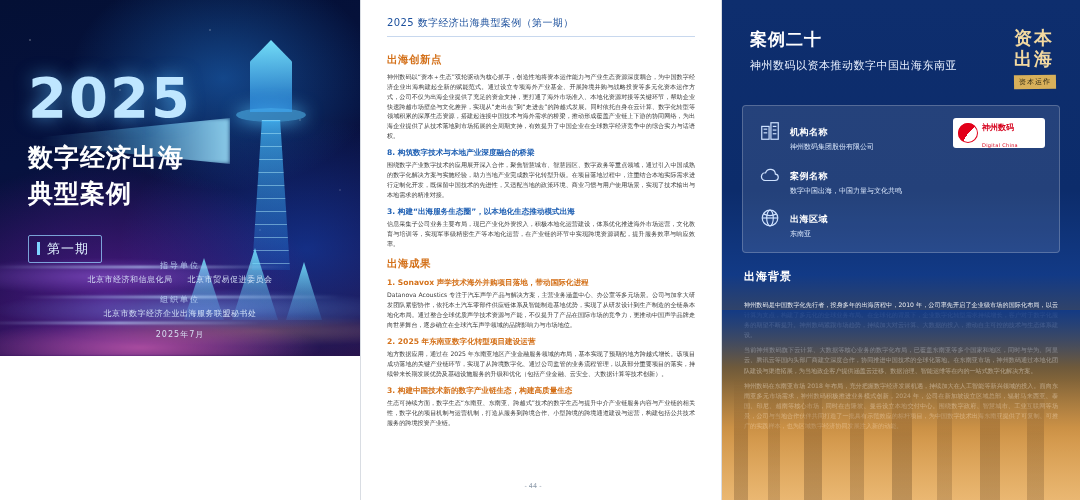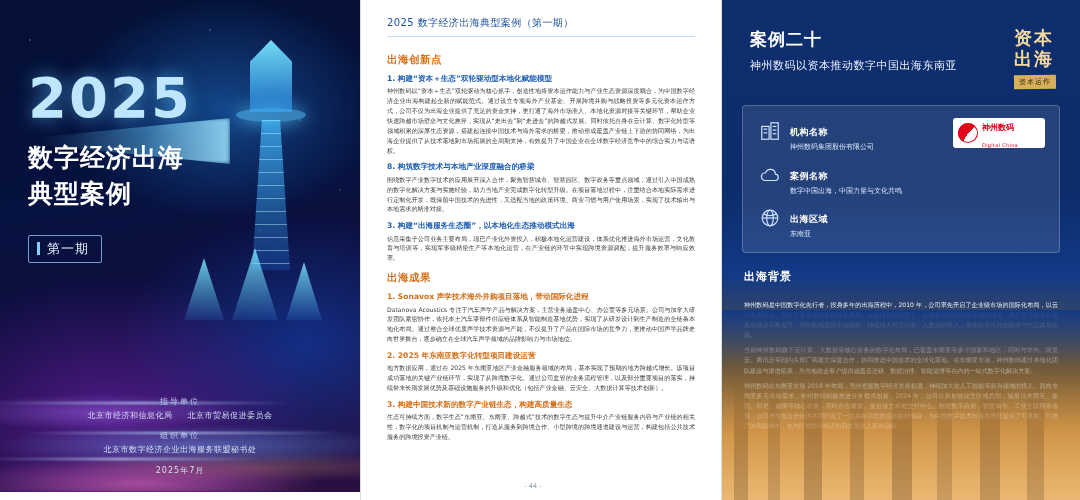--- a/index.html
+++ b/index.html
@@ -18,21 +18,21 @@
     width: 1080px;
     height: 500px;
     display: flex;
     background: #ffffff;
   }
 
   
   .cover {
     position: relative;
     width: 360px;
-    height: 492px;
+    height: 356px;
     overflow: hidden;
     background: #030a2a;
     flex: 0 0 360px;
   }
   .cover-bg {
     position: absolute;
     inset: 0;
     background:
       radial-gradient(ellipse 220px 160px at 62% 22%, rgba(40,150,255,0.40), rgba(3,10,42,0) 70%),
       radial-gradient(ellipse 300px 200px at 30% 85%, rgba(120,40,190,0.55), rgba(3,10,42,0) 70%),
@@ -435,21 +435,20 @@
   <div class="panel-divider"></div>
 
   <div class="textpage">
     <div class="tp-header">2025 数字经济出海典型案例（第一期）</div>
     <div class="tp-rule"></div>
     <div class="tp-body">
 
       <div>
         <div class="tp-h2">出海创新点</div>
 
-        <div class="tp-h3">1. 构建“资本＋生态”双轮驱动型本地化赋能模型</div>
         <p class="tp-p">神州数码以“资本＋生态”双轮驱动为核心抓手，创造性地将资本运作能力与产业生态资源深度耦合，为中国数字经济企业出海构建起全新的赋能范式。通过设立专项海外产业基金、开展跨境并购与战略投资等多元化资本运作方式，公司不仅为出海企业提供了充足的资金支持，更打通了海外市场准入、本地化资源对接等关键环节，帮助企业快速跨越市场壁垒与文化差异，实现从“走出去”到“走进去”的跨越式发展。同时依托自身在云计算、数字化转型等领域积累的深厚生态资源，搭建起连接中国技术与海外需求的桥梁，推动形成覆盖产业链上下游的协同网络，为出海企业提供了从技术落地到市场拓展的全周期支持，有效提升了中国企业在全球数字经济竞争中的综合实力与话语权。</p>
 
         <div class="tp-h3">8. 构筑数字技术与本地产业深度融合的桥梁</div>
         <p class="tp-p">围绕数字产业数字技术的应用展开深入合作，聚焦智慧城市、智慧园区、数字政务等重点领域，通过引入中国成熟的数字化解决方案与实施经验，助力当地产业完成数字化转型升级。在项目落地过程中，注重结合本地实际需求进行定制化开发，既保留中国技术的先进性，又适配当地的政策环境、商业习惯与用户使用场景，实现了技术输出与本地需求的精准对接。</p>
 
         <div class="tp-h3">3. 构建“出海服务生态圈”，以本地化生态推动模式出海</div>
         <p class="tp-p">信息采集子公司业务主要布局，现已产业化外资投入，积极本地化运营建设，体系优化推进海外市场运营，文化教育与培训等，实现军事级精密生产等本地化运营，在产业链的环节中实现跨境资源调配，提升服务效率与响应效率。</p>
       </div>
 
       <div>

